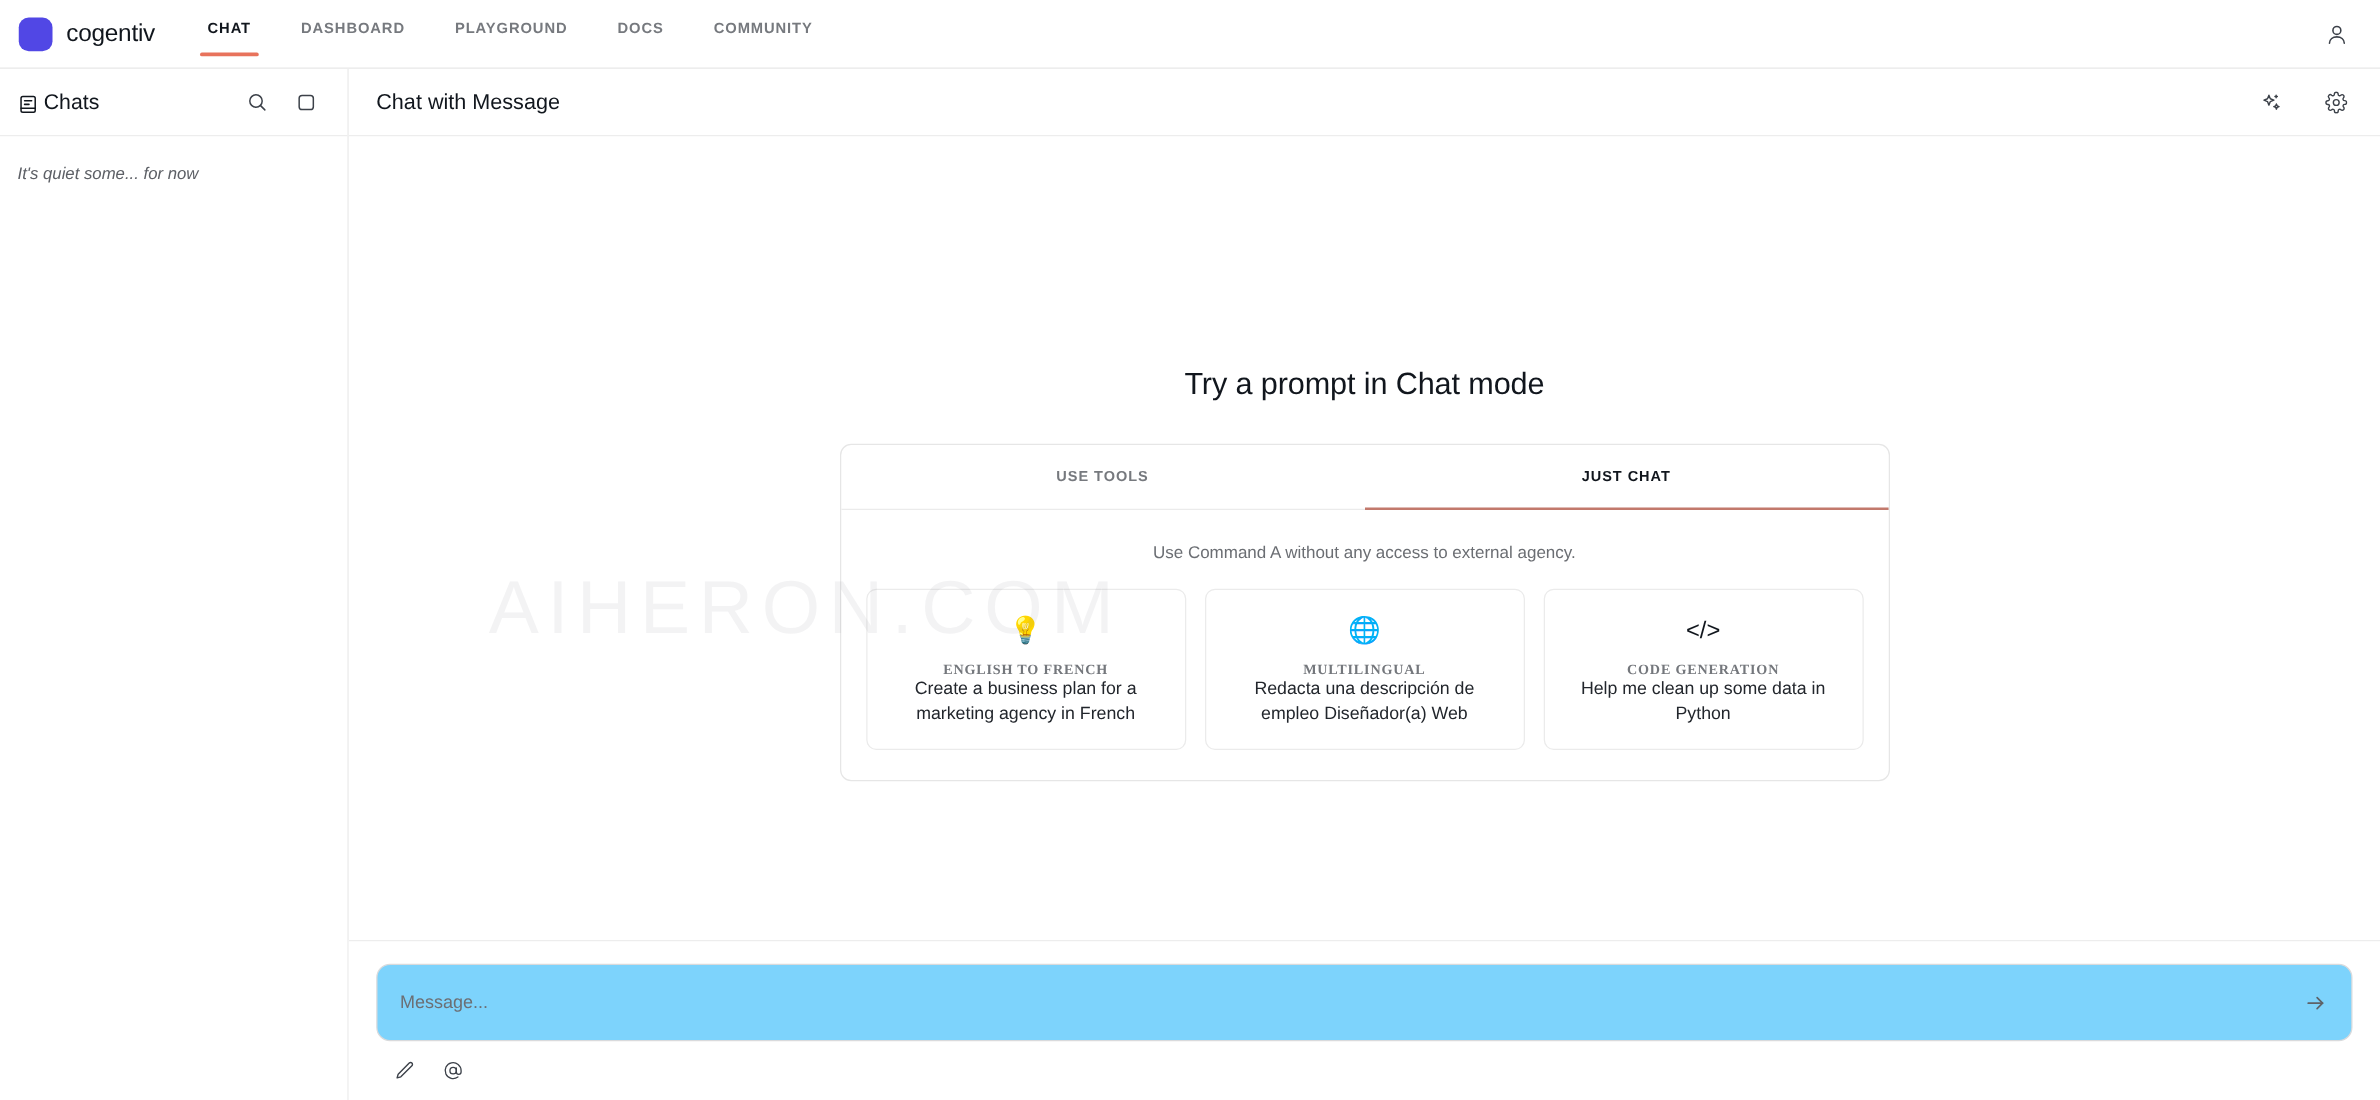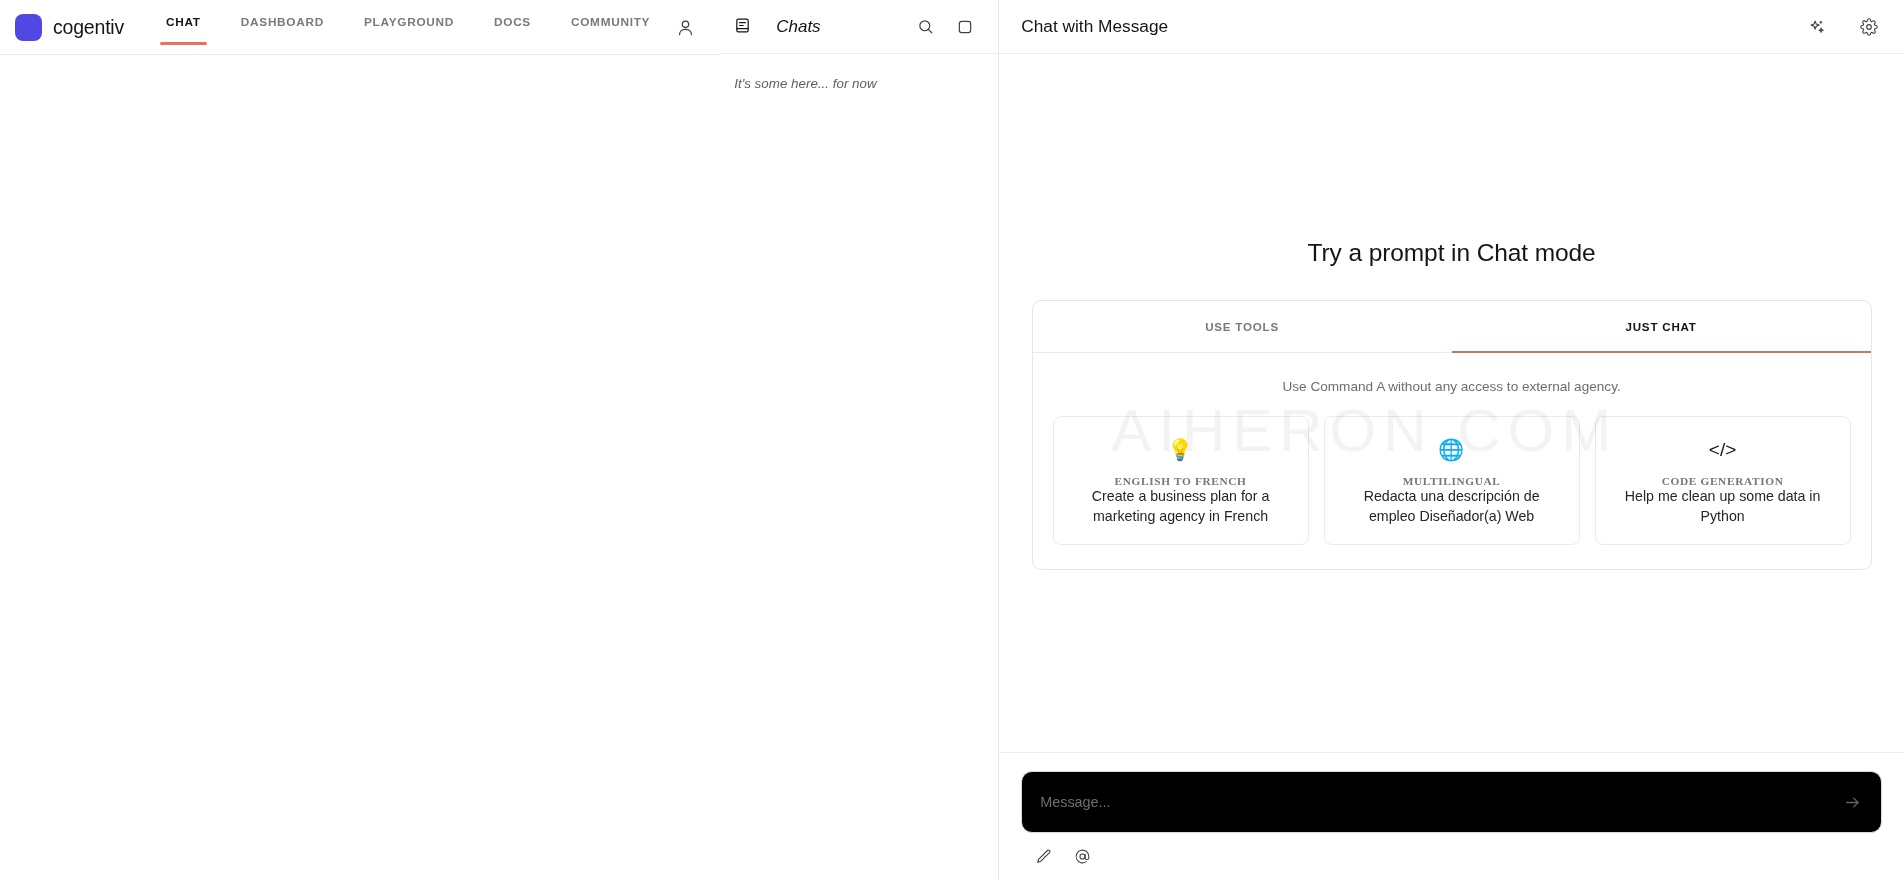--- a/index.html
+++ b/index.html
@@ -11,21 +11,21 @@
     background: #ffffff;
     font-family: "Liberation Sans", sans-serif;
     color: #1a1a1a;
     -webkit-font-smoothing: antialiased;
   }
 
   .app {
     width: 1904px;
     height: 880px;
     display: flex;
-    flex-direction: row;
+    flex-direction: column;
     position: relative;
   }
 
   
   .topnav {
     height: 55px;
     min-height: 55px;
     display: flex;
     align-items: center;
     border-bottom: 1px solid #e8e8e8;
@@ -111,23 +111,22 @@
   .sidebar-head {
     height: 54px;
     min-height: 54px;
     display: flex;
     align-items: center;
     padding: 0 18px 0 14px;
     border-bottom: 1px solid #ededed;
   }
   .sidebar-title-wrap {
     display: flex;
-    align-items: flex-start;
-    gap: 25px;
-    font-style: italic;
+    align-items: flex-end;
+    gap: 4px;
   }
   .sidebar-title {
     font-size: 17px;
     font-weight: 400;
     color: #11161d;
   }
   .sidebar-head-actions {
     margin-left: auto;
     display: flex;
     align-items: center;
@@ -278,21 +277,21 @@
     background: #fff;
   }
   .composer-box {
     position: relative;
     border: 1px solid #d9dadc;
     border-radius: 11px;
     height: 62px;
     display: flex;
     align-items: center;
     padding: 0 52px 0 18px;
-    background: #000000;
+    background: #7dd3fc;
   }
   .composer-placeholder {
     font-size: 14.4px;
     color: #6c6f74;
     cursor: text;
     flex: 1;
   }
   .send-btn {
     position: absolute;
     right: 14px;
@@ -383,21 +382,21 @@
               <line x1="16.2" y1="16.2" x2="21" y2="21"></line>
             </svg>
           </div>
           <div class="icon-btn">
             <svg width="16" height="16" viewBox="0 0 24 24" fill="none" stroke="currentColor" stroke-width="1.8" stroke-linecap="round" stroke-linejoin="round">
               <rect x="3.5" y="3.5" width="17" height="17" rx="3.5"></rect>
             </svg>
           </div>
         </div>
       </div>
-      <div class="sidebar-empty">It's some here... for now</div>
+      <div class="sidebar-empty">It's quiet some... for now</div>
     </div>
 
     <div class="main">
 
       <div class="main-head">
         <div class="main-title">Chat with Message</div>
         <div class="main-head-actions">
           <div class="icon-btn">
             <svg width="18" height="18" viewBox="0 0 24 24" fill="none" stroke="currentColor" stroke-width="1.5" stroke-linecap="round" stroke-linejoin="round">
               <path d="M9.5 4.2l1.5 3.8 3.8 1.5-3.8 1.5-1.5 3.8-1.5-3.8L4.2 9.5l3.8-1.5z"></path>

